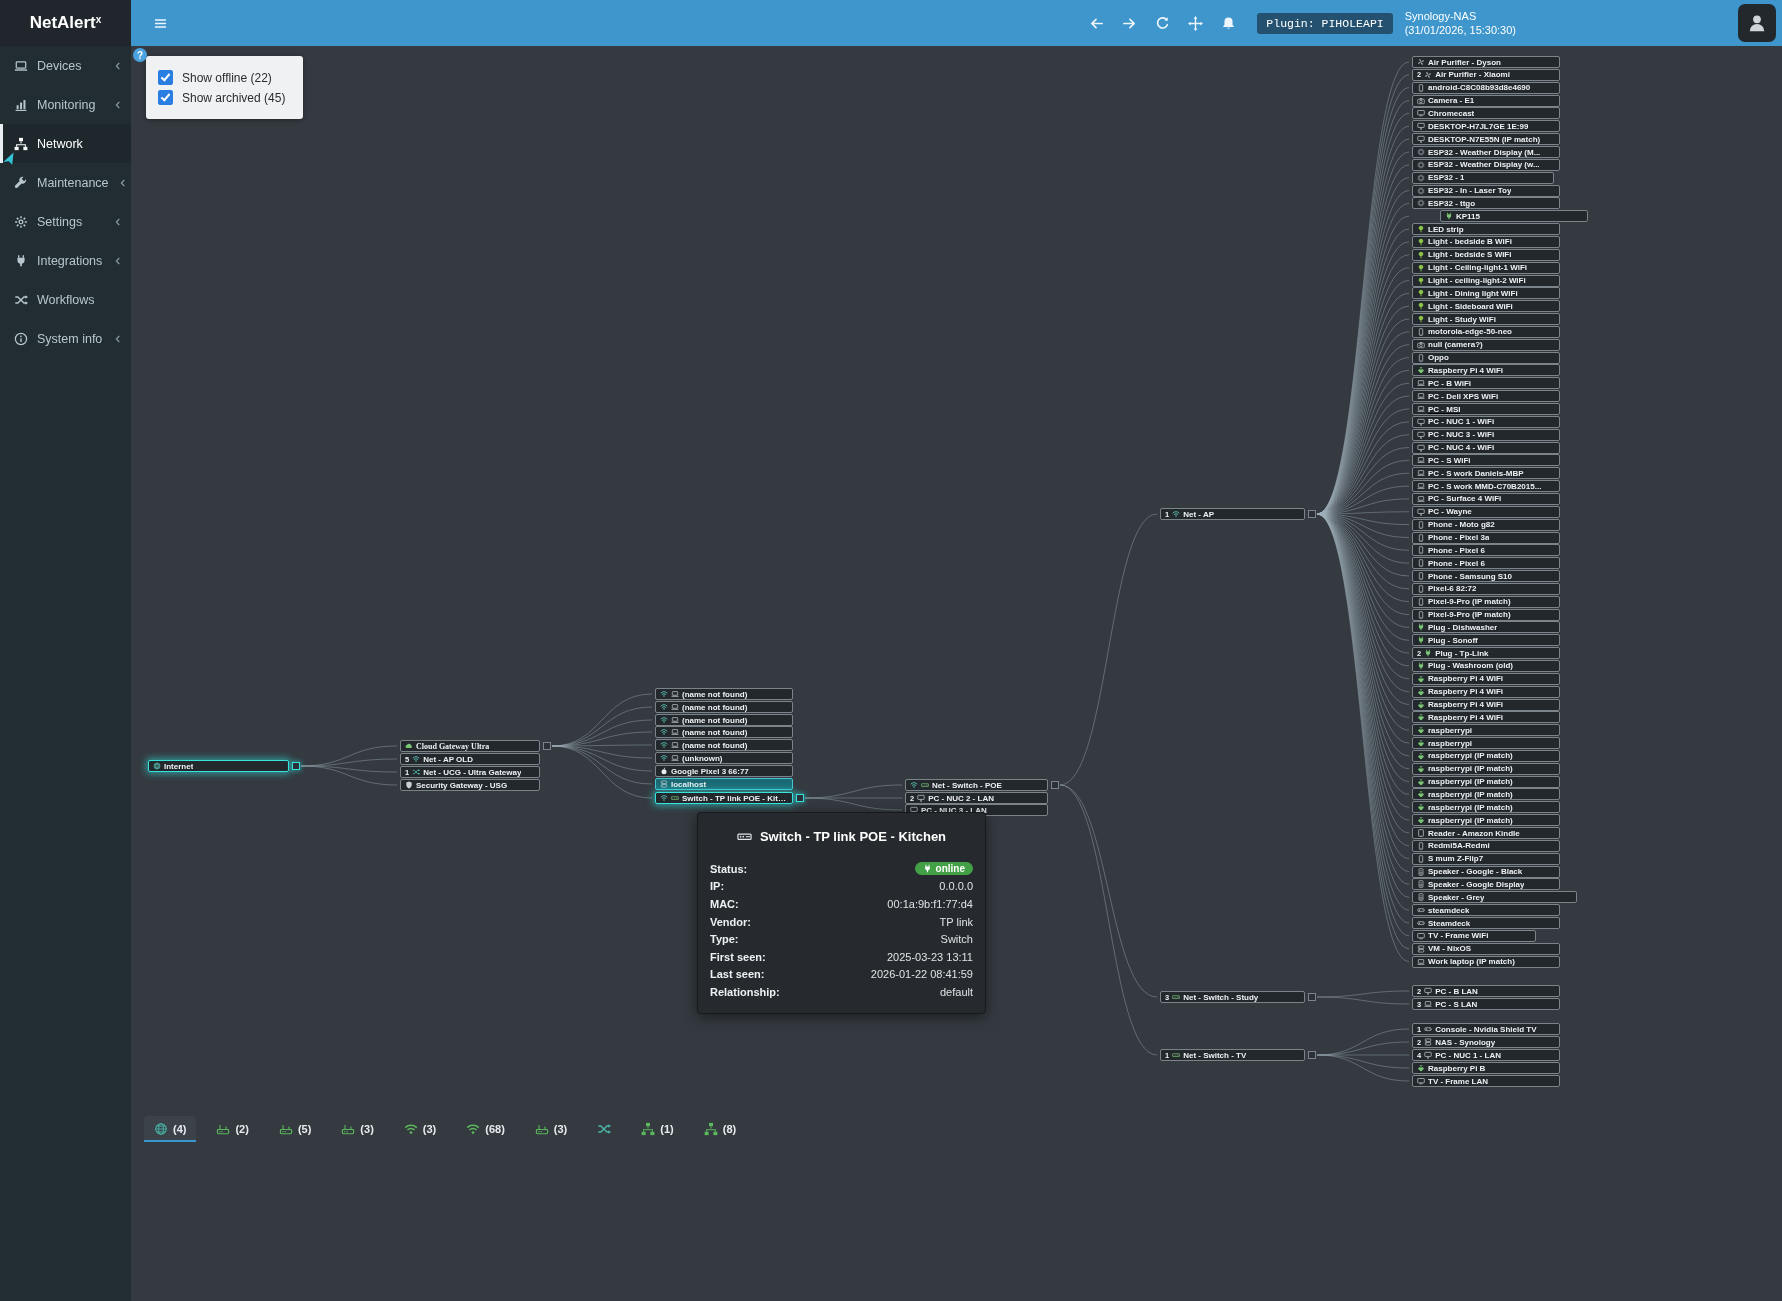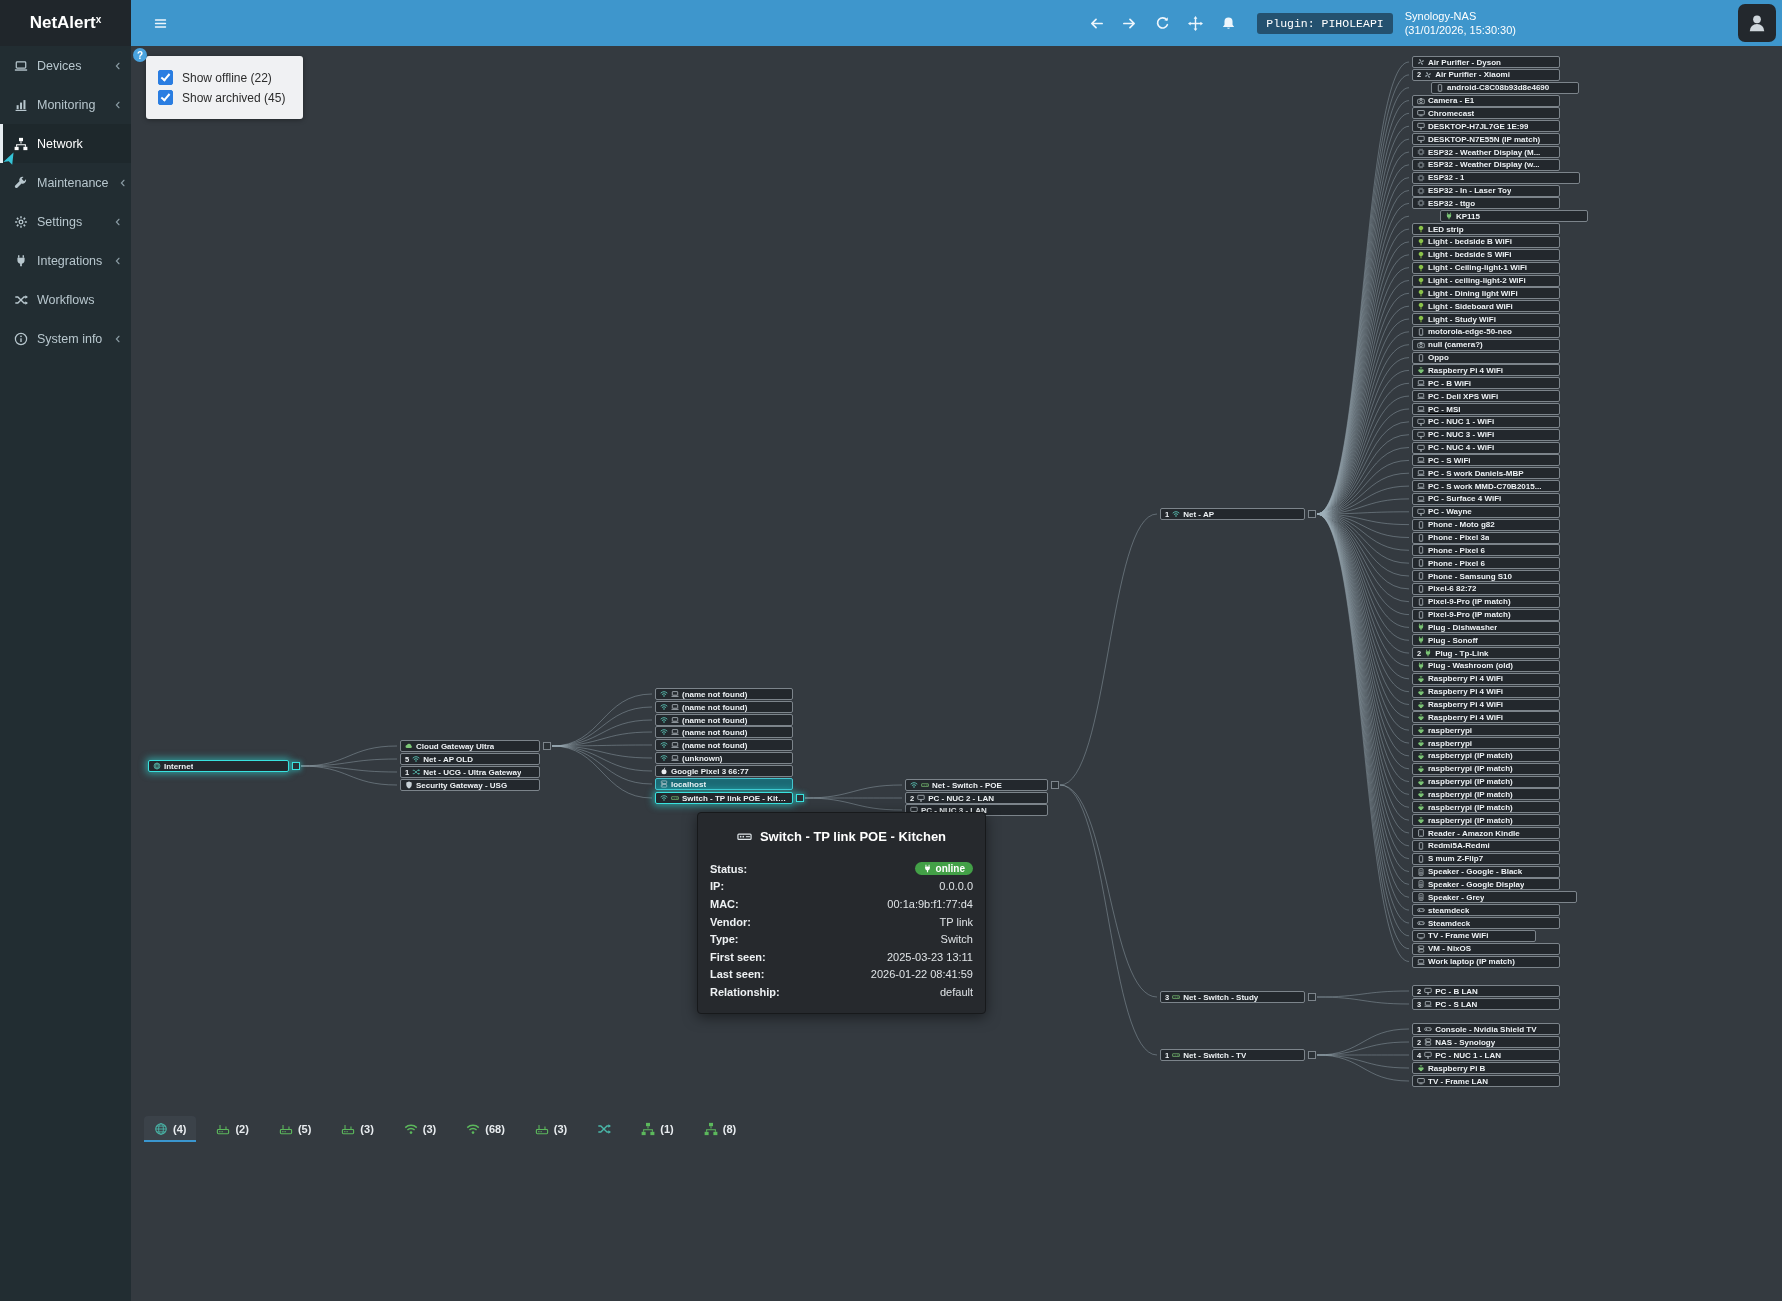--- a/index.html
+++ b/index.html
@@ -366,21 +366,21 @@
           <svg viewBox="0 0 16 16" aria-hidden="true">
             <circle cx="8" cy="8" r="6" fill="none" stroke="currentColor" stroke-width="1.2"></circle>
             <ellipse cx="8" cy="8" rx="2.7" ry="6" fill="none" stroke="currentColor" stroke-width="1"></ellipse>
             <path d="M2 8h12M3.1 4.7h9.8M3.1 11.3h9.8" stroke="currentColor" stroke-width="1" fill="none"></path>
           </svg>
         </span>
         <span class="glabel">Internet</span>
       </div>
       <span class="ghandle"></span>
     </div>
-    <div class="gnode" style="left: 400px; top: 739px;">
+    <div class="gnode" style="left: 400px; top: 739px; font-family: Liberation Serif, serif;">
       <div class="gpill" style="width:140px">
         <span class="gicon" style="color:#7cc576">
           <svg viewBox="0 0 16 16" aria-hidden="true">
             <path d="M4.3 12.2a3.1 3.1 0 0 1-.3-6.2 4.3 4.3 0 0 1 8.2 1.2 2.7 2.7 0 0 1-.4 5z" fill="currentColor"></path>
           </svg>
         </span>
         <span class="glabel">Cloud Gateway Ultra</span>
       </div>
       <span class="ghandle"></span>
     </div>
@@ -764,21 +764,21 @@
         <span class="gprefix">2</span>
         <span class="gicon" style="color:#aeb9bf">
           <svg viewBox="0 0 16 16" aria-hidden="true">
             <circle cx="8" cy="8" r="1.6" fill="currentColor"></circle>
             <path d="M8 6.3C8 3 6 2 4.5 2.6 3.7 4.6 5.4 6.3 8 6.3zM9.7 8C13 8 14 6 13.4 4.5 11.4 3.7 9.7 5.4 9.7 8zM8 9.7C8 13 10 14 11.5 13.4 12.3 11.4 10.6 9.7 8 9.7zM6.3 8C3 8 2 10 2.6 11.5 4.6 12.3 6.3 10.6 6.3 8z" fill="currentColor"></path>
           </svg>
         </span>
         <span class="glabel">Air Purifier - Xiaomi</span>
       </div>
     </div>
-    <div class="gnode" style="left: 1412px; top: 80.7px; margin-left: 19px;">
+    <div class="gnode" style="left: 1412px; top: 80.7px;">
       <div class="gpill" style="width:148px">
         <span class="gicon" style="color:#c7d0d6">
           <svg viewBox="0 0 16 16" aria-hidden="true">
             <rect x="4.6" y="1.4" width="6.8" height="13.2" rx="1.2" fill="none" stroke="currentColor" stroke-width="1.4"></rect>
             <circle cx="8" cy="12.5" r=".9" fill="currentColor"></circle>
           </svg>
         </span>
         <span class="glabel">android-C8C08b93d8e4690</span>
       </div>
     </div>
@@ -843,21 +843,21 @@
         <span class="gicon" style="color:#aeb9bf">
           <svg viewBox="0 0 16 16" aria-hidden="true">
             <rect x="4.2" y="4.2" width="7.6" height="7.6" rx="1" fill="none" stroke="currentColor" stroke-width="1.3"></rect>
             <path d="M6 1.2v3M10 1.2v3M6 11.8v3M10 11.8v3M1.2 6h3M1.2 10h3M11.8 6h3M11.8 10h3" stroke="currentColor" stroke-width="1.1"></path>
           </svg>
         </span>
         <span class="glabel">ESP32 - Weather Display (w...</span>
       </div>
     </div>
     <div class="gnode" style="left: 1412px; top: 170.6px;">
-      <div class="gpill" style="width:168px">
+      <div class="gpill" style="width:142px">
         <span class="gicon" style="color:#aeb9bf">
           <svg viewBox="0 0 16 16" aria-hidden="true">
             <rect x="4.2" y="4.2" width="7.6" height="7.6" rx="1" fill="none" stroke="currentColor" stroke-width="1.3"></rect>
             <path d="M6 1.2v3M10 1.2v3M6 11.8v3M10 11.8v3M1.2 6h3M1.2 10h3M11.8 6h3M11.8 10h3" stroke="currentColor" stroke-width="1.1"></path>
           </svg>
         </span>
         <span class="glabel">ESP32 - 1</span>
       </div>
     </div>
     <div class="gnode" style="left: 1412px; top: 183.5px;">

